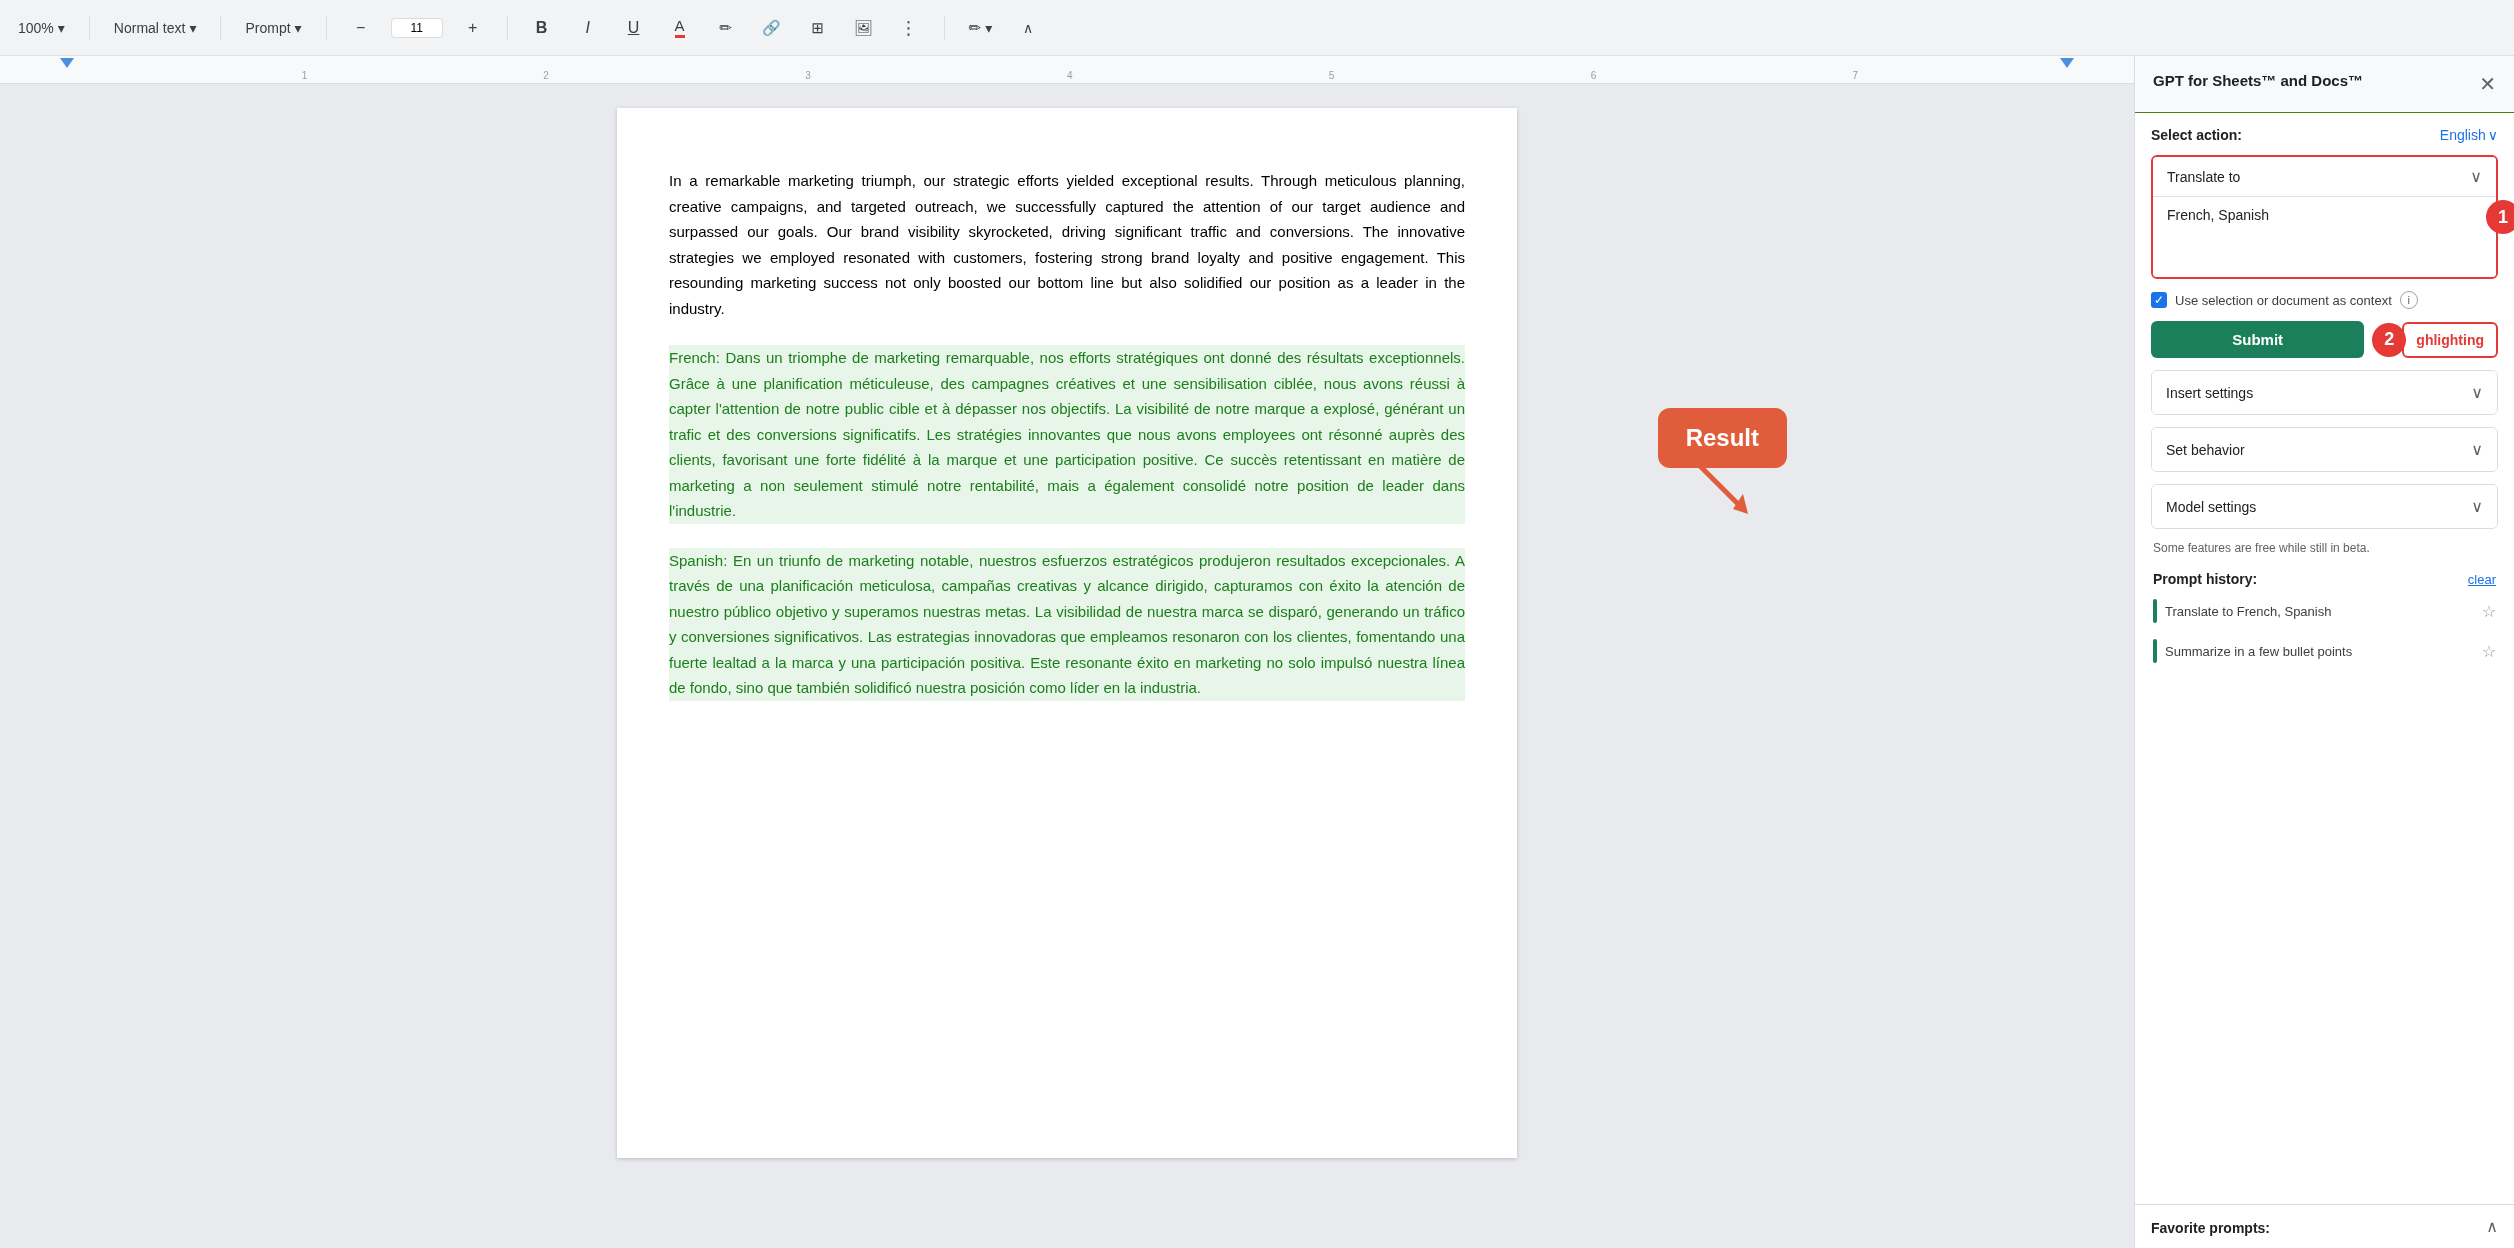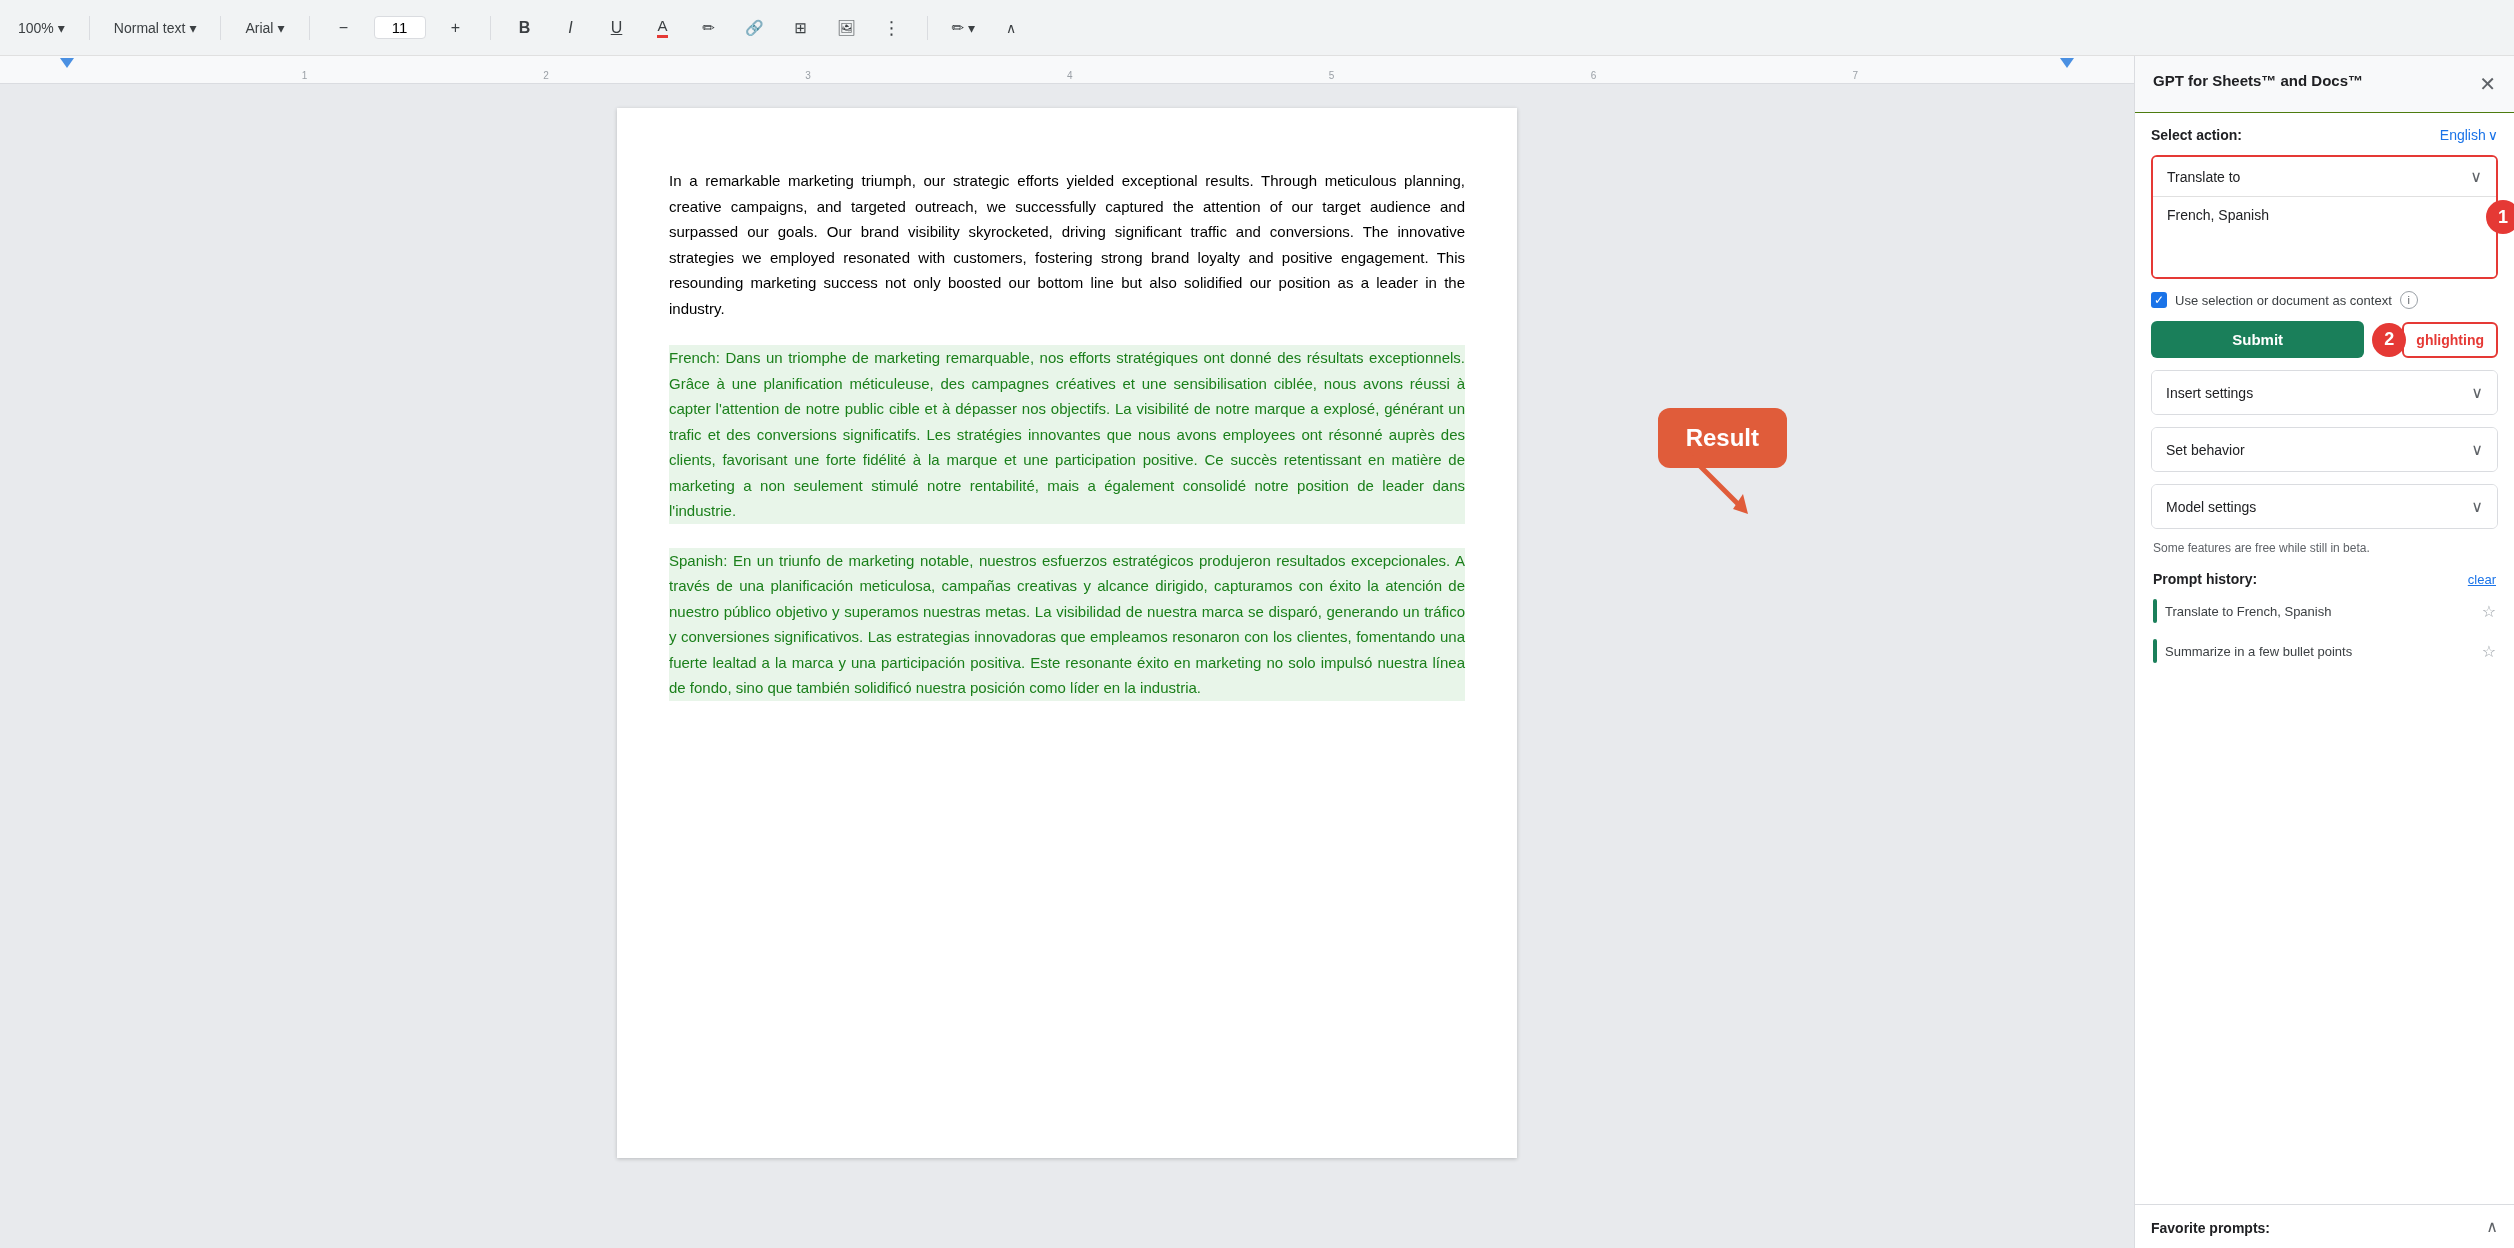--- a/index.html
+++ b/index.html
@@ -37,21 +37,21 @@
     .toolbar-separator {
       width: 1px;
       height: 24px;
       background: #dadce0;
       margin: 0 4px;
     }
     .toolbar-input-box {
       border: 1px solid #dadce0;
       border-radius: 4px;
       padding: 2px 8px;
-      font-size: 15px;
+      font-size: 12px;
       width: 52px;
       text-align: center;
       background: white;
     }
     .icon-btn {
       width: 32px;
       height: 32px;
       display: flex;
       align-items: center;
       justify-content: center;
@@ -424,21 +424,21 @@
     <span>100%</span>
     <span>▾</span>
   </div>
   <div class="toolbar-separator"></div>
   <div class="toolbar-item">
     <span>Normal text</span>
     <span>▾</span>
   </div>
   <div class="toolbar-separator"></div>
   <div class="toolbar-item">
-    <span>Arial</span>
+    <span>Prompt</span>
     <span>▾</span>
   </div>
   <div class="toolbar-separator"></div>
   <div class="icon-btn">−</div>
   <input class="toolbar-input-box" type="text" value="11" style="">
   <div class="icon-btn">+</div>
   <div class="toolbar-separator"></div>
   <div class="icon-btn bold">B</div>
   <div class="icon-btn italic">I</div>
   <div class="icon-btn underline">U</div>

